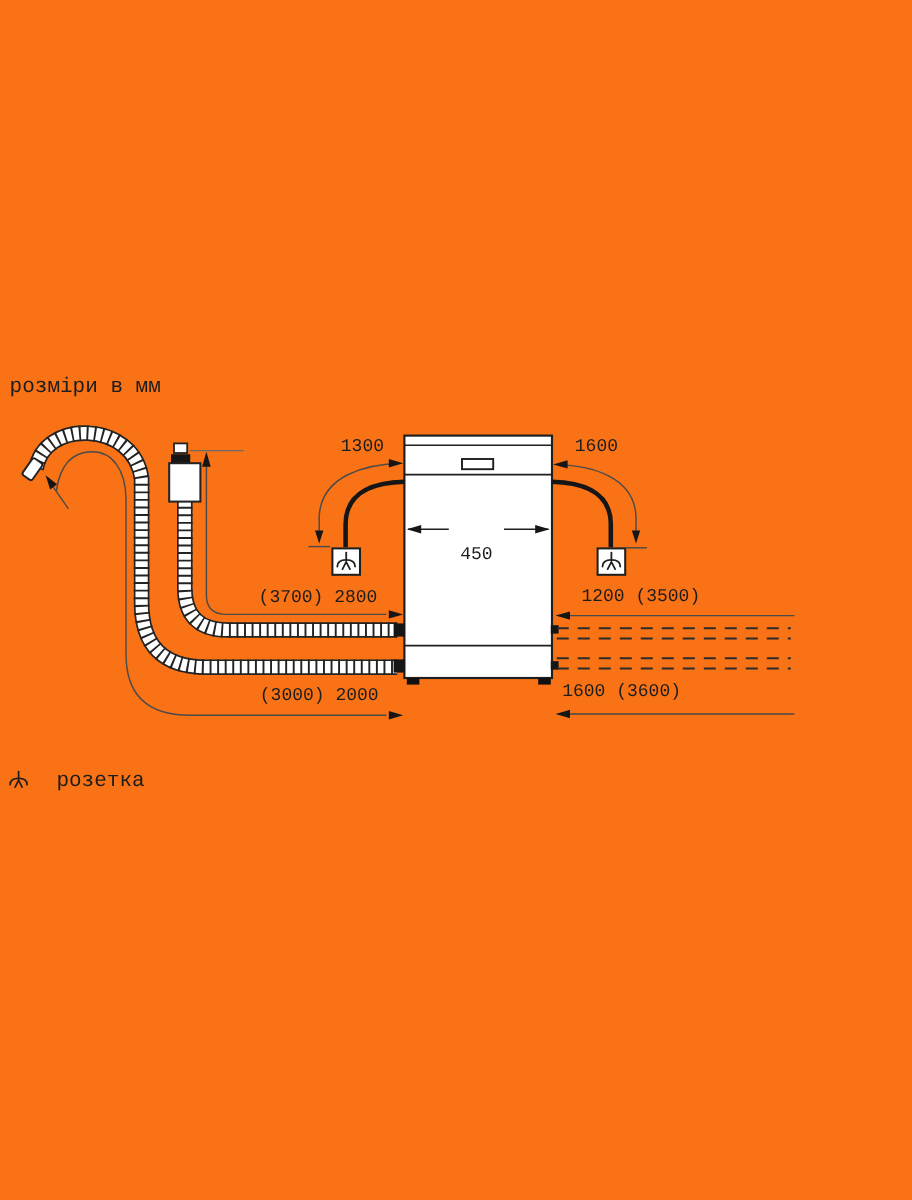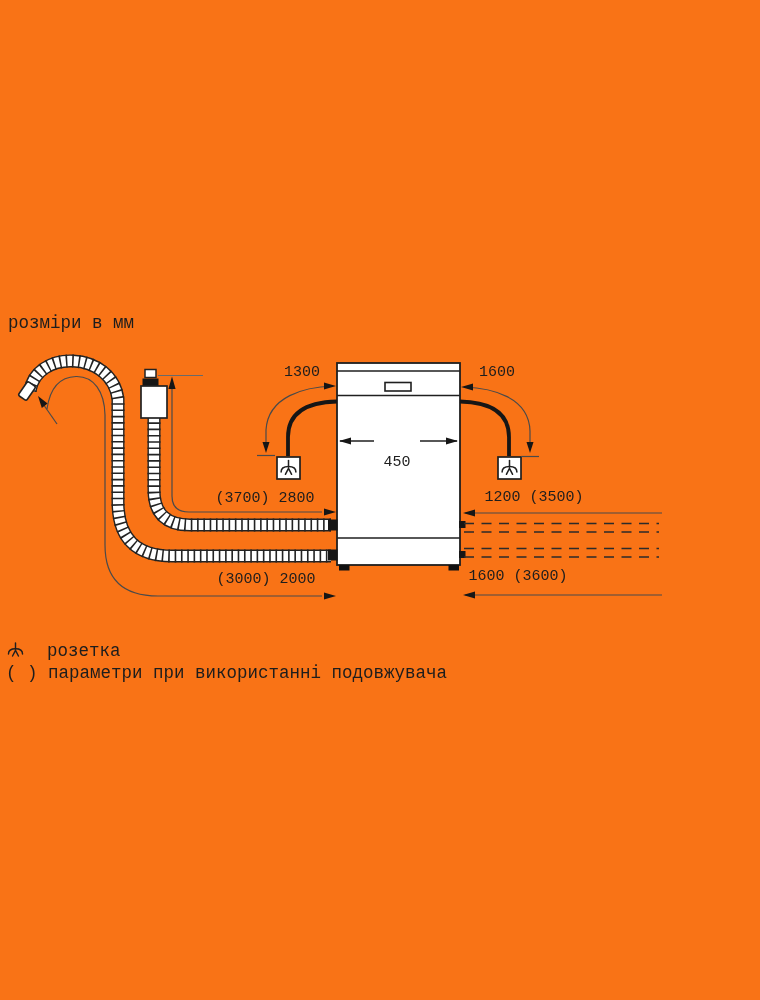--- a/index.html
+++ b/index.html
@@ -147,15 +147,14 @@
   <div class="legend-row" style="left:6px;top:641px;">
     <svg width="19" height="19" viewBox="0 0 20 20">
       <g stroke="#1f1f1f" stroke-width="1.5" fill="none" stroke-linecap="round">
         <path d="M10 2 V8.4"></path>
         <path d="M2.6 13.6 C2.6 9.6 5.6 8.1 10 8.1 C14.4 8.1 17.4 9.6 17.4 13.6"></path>
         <path d="M6.9 15.8 L10 9.8 L13.1 15.8"></path>
       </g>
     </svg>
     <span class="caption" style="position:static;">розетка</span>
   </div>
-  <div class="caption" style="left:6px;top:663px;">( ) параметри при використанні подовжувача</div>
 
 </div>
 
 </body></html>

